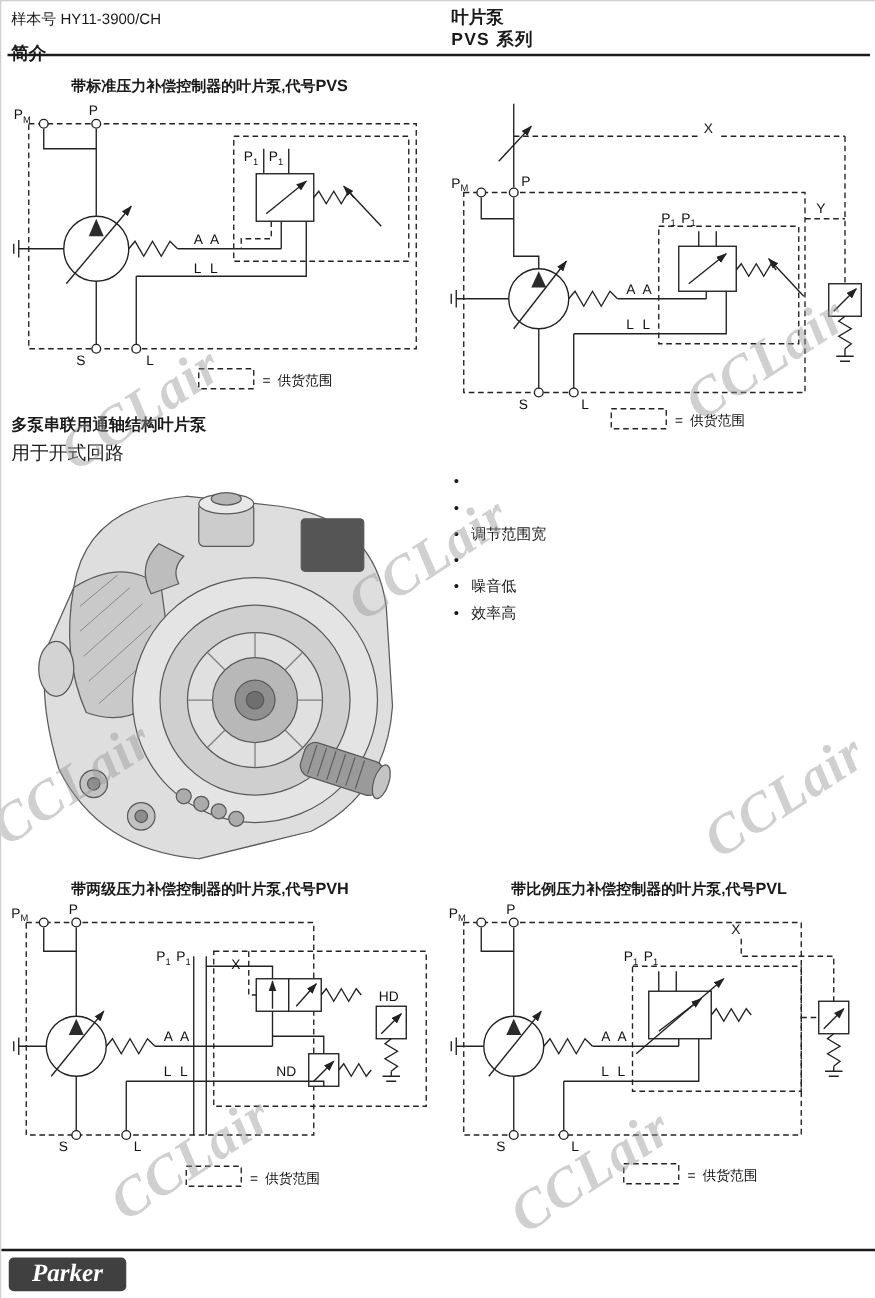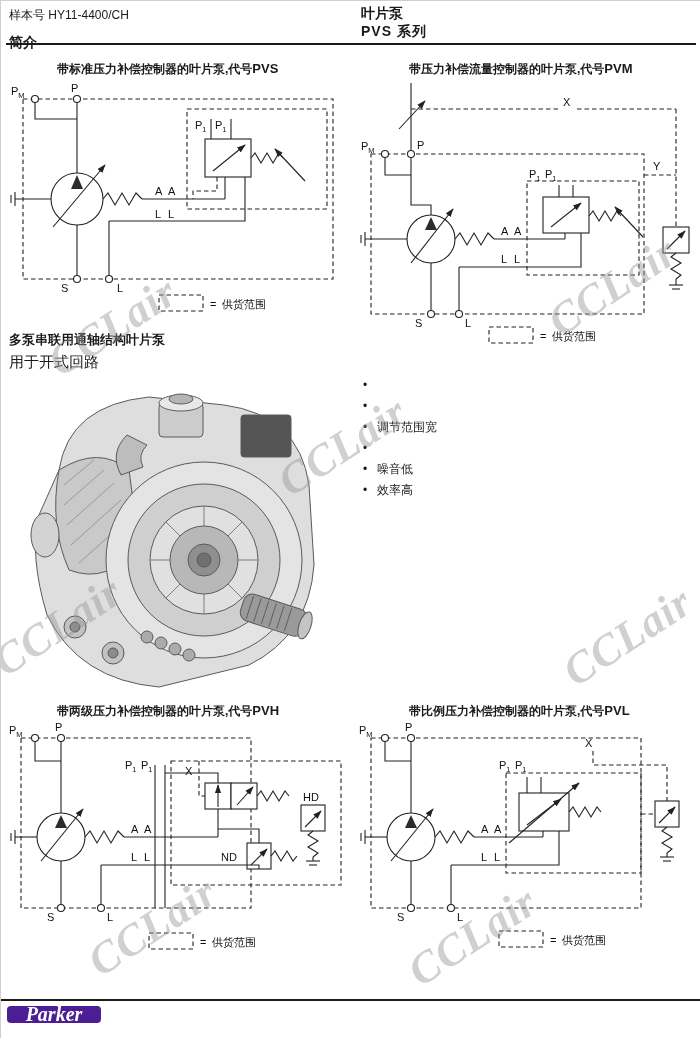--- a/index.html
+++ b/index.html
@@ -13,46 +13,43 @@
   .sec-title{font-size:12px;font-weight:bold;white-space:nowrap;margin-left:48px;}
   .sec-title .code{font-size:13px;}
   .mid-head{font-size:13px;font-weight:bold;}
   .mid-sub{font-size:15px;}
   .features{font-size:12px;}
   .feat{display:flex;line-height:21px;}
   .feat .bullet{width:14px;}
   .diagram text{font-family:"Liberation Sans",sans-serif;font-size:11px;fill:#111;}
   .diagram .dash{stroke-dasharray:4.5 3;}
   .wm{position:absolute;font-family:"Liberation Serif",serif;font-style:italic;font-weight:bold;font-size:44px;color:rgba(150,150,150,0.45);transform:rotate(-33deg);pointer-events:none;letter-spacing:1px;z-index:5;}
-  .parker{position:absolute;left:6px;top:1005px;width:94px;height:17px;background:#4c1d95;color:#fff;display:flex;align-items:center;justify-content:center;border-radius:4px;font-family:"Liberation Serif",serif;font-style:italic;font-weight:bold;font-size:20px;}
+  .parker{position:absolute;left:6px;top:1005px;width:94px;height:27px;background:#404040;color:#fff;display:flex;align-items:center;justify-content:center;border-radius:4px;font-family:"Liberation Serif",serif;font-style:italic;font-weight:bold;font-size:20px;}
 </style>
 </head>
 <body>
 
 <div class="page">
 
   <svg width="0" height="0" style="position:absolute">
     <defs>
       <marker id="ah" viewBox="0 0 10 7" refX="9" refY="3.5" markerWidth="8" markerHeight="6" orient="auto">
         <path d="M0,0 L10,3.5 L0,7 Z" fill="#222"></path>
       </marker>
     </defs>
   </svg>
 
-  <div class="abs hdr-small" style="left:8px;top:6px">样本号 HY11-4400/CH</div>
+  <div class="abs hdr-small" style="left:8px;top:6px">样本号 HY11-3900/CH</div>
   <div class="abs hdr-big" style="left:8px;top:33px">简介</div>
   <div class="abs hdr-big" style="left:360px;top:4px">叶片泵</div>
   <div class="abs hdr-big series" style="left:360px;top:22px">PVS 系列</div>
   <div class="rule" style="left:5px;top:42px;width:690px;height:2px"></div>
 
   <div class="abs sec-title" style="left:8px;top:60px">
     <span>带标准压力补偿控制器的叶片泵,代号</span><span class="code">PVS</span>
-  </div>
-  <div class="abs sec-title" style="left:360px;top:60px">
-    <span>带压力补偿流量控制器的叶片泵,代号</span><span class="code">PVM</span>
   </div>
 
   <svg class="abs diagram" style="left:8px;top:78px" width="335" height="240" viewBox="0 0 335 240">
     <g stroke="#222" fill="none" stroke-width="1.1">
       <rect class="dash" x="14" y="20" width="310" height="180"></rect>
       <rect class="dash" x="178" y="30" width="140" height="100"></rect>
       <polyline points="26,24 26,40 68,40"></polyline>
       <line x1="68" y1="24" x2="68" y2="94"></line>
       <circle cx="68" cy="120" r="26"></circle>
       <polygon points="62,110 74,110 68,96" fill="#2b2b2b" stroke="none"></polygon>

